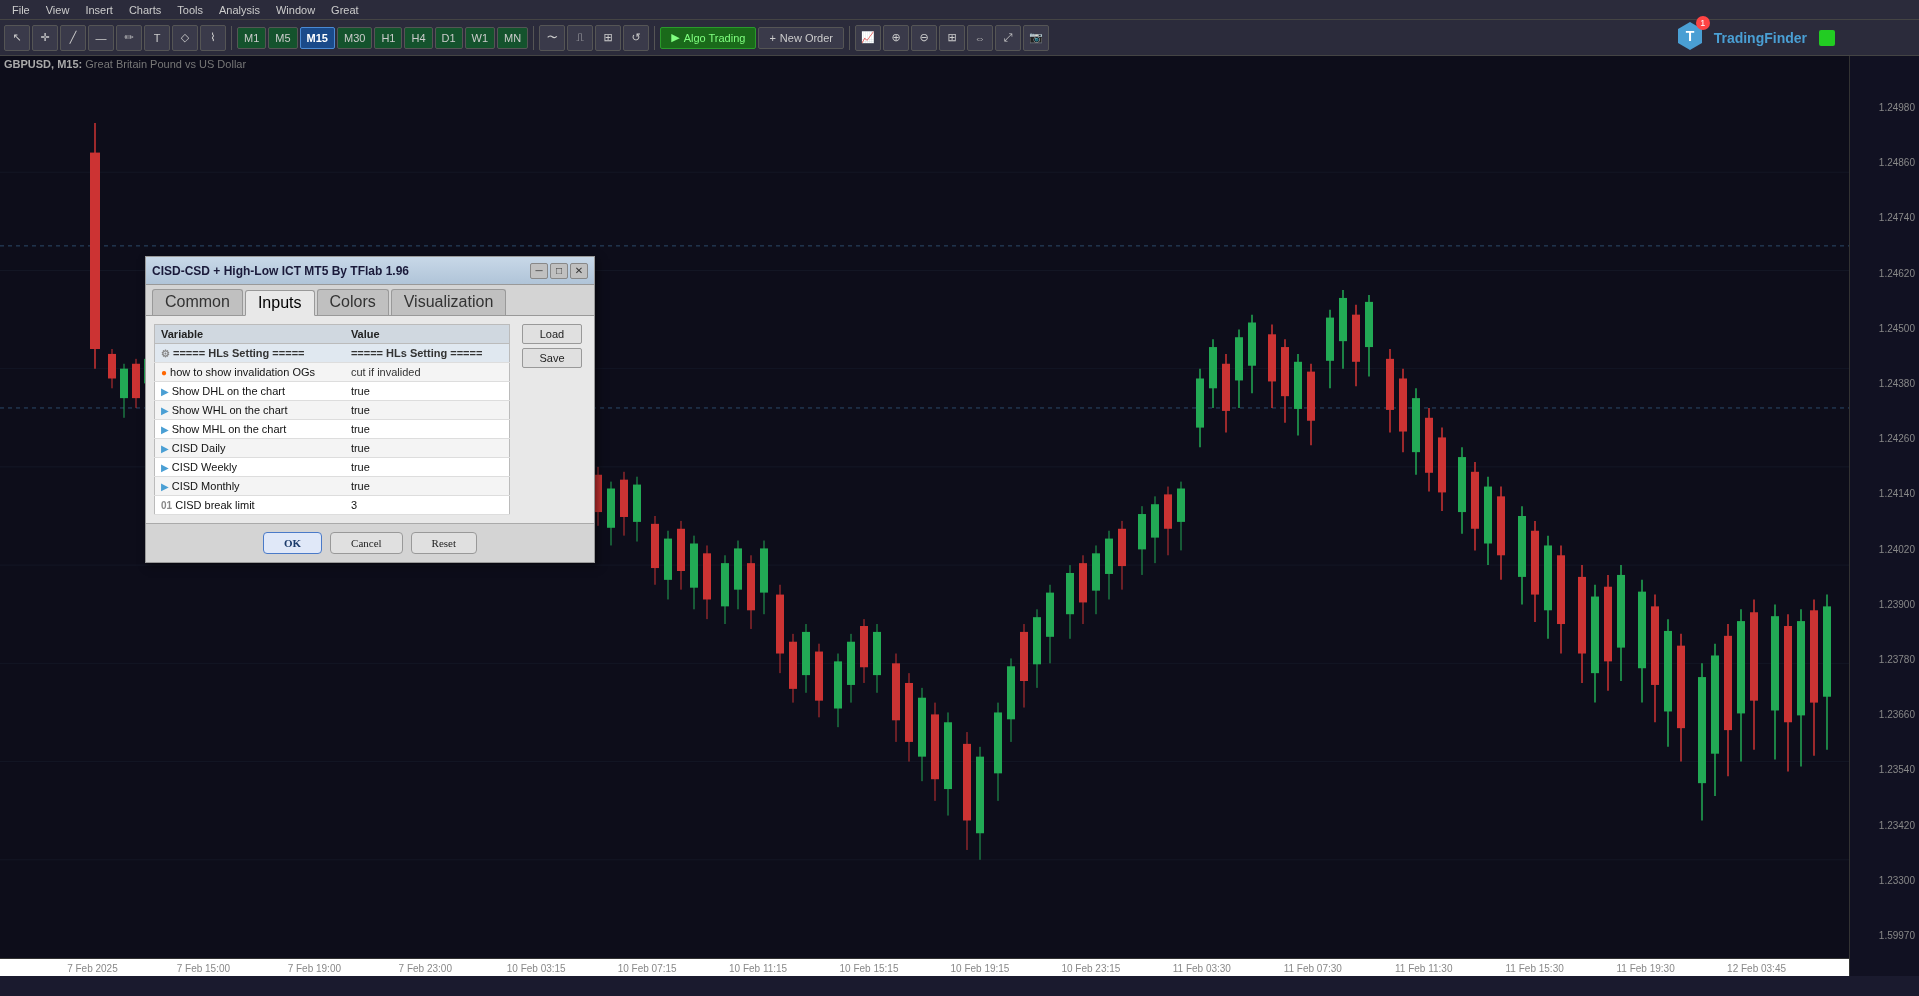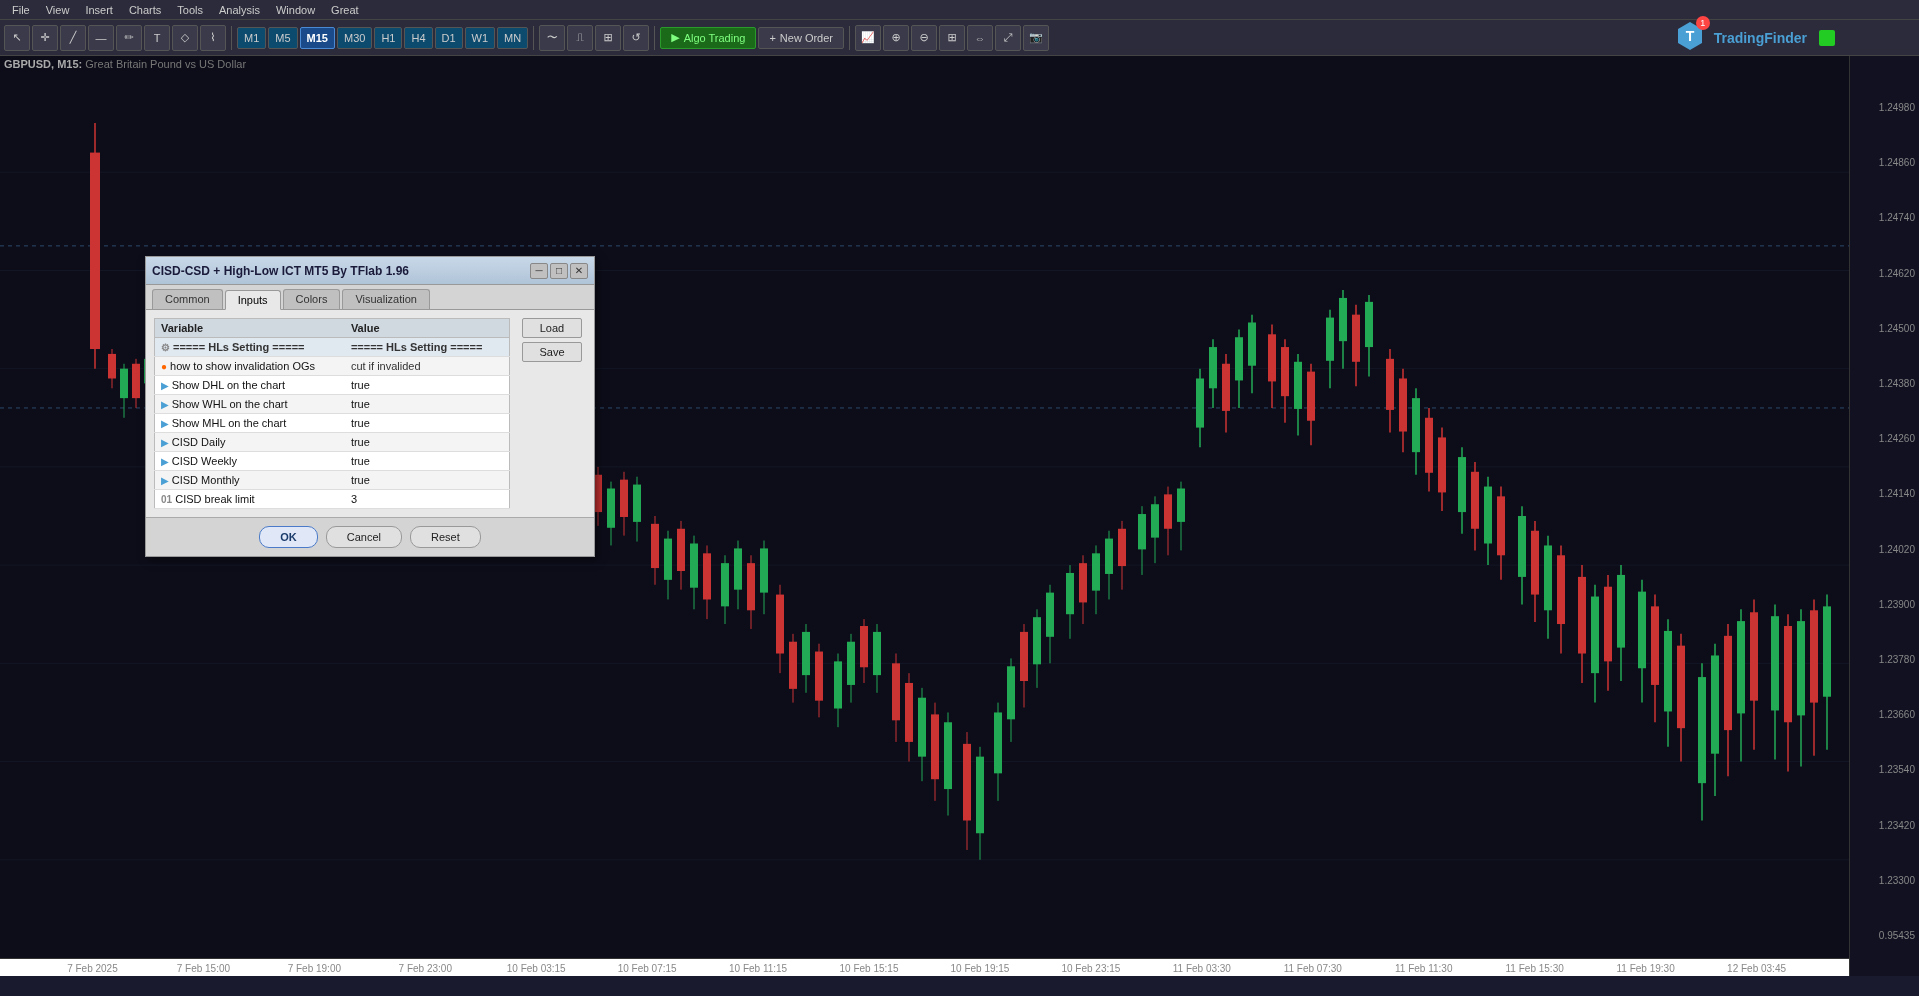--- a/index.html
+++ b/index.html
@@ -49,21 +49,21 @@
       display: flex;
       align-items: center;
       justify-content: center;
       font-size: 11px;
       color: #ccc;
     }
     .toolbar-separator { width: 1px; height: 24px; background: #555; margin: 0 3px; }
     .timeframe-btn {
       padding: 2px 6px;
       height: 22px;
-      background: #0c4a6e;
+      background: #14532d;
       border: 1px solid #555;
       border-radius: 2px;
       cursor: pointer;
       font-size: 11px;
       color: #ccc;
     }
     .timeframe-btn.active { background: #1a4a8a; border-color: #4a8ad4; color: #fff; font-weight: bold; }
     .algo-btn {
       padding: 2px 10px;
       height: 22px;
@@ -224,21 +224,21 @@
       border-bottom: 1px solid #999;
       padding: 4px 6px 0;
       gap: 2px;
     }
     .dialog-tab {
       padding: 3px 12px;
       background: #c0c0c0;
       border: 1px solid #999;
       border-bottom: none;
       cursor: pointer;
-      font-size: 11px;
+      font-size: 16px;
       color: #333;
       border-radius: 3px 3px 0 0;
     }
     .dialog-tab.active {
       background: #e8e8e8;
       color: #000;
       border-bottom: 1px solid #e8e8e8;
       position: relative;
       top: 1px;
     }
@@ -299,23 +299,24 @@
     .dialog-footer {
       padding: 8px;
       background: #d4d4d4;
       border-top: 1px solid #aaa;
       display: flex;
       justify-content: center;
       gap: 8px;
     }
     .footer-btn {
       padding: 4px 20px;
-      border-radius: 10px;
+      border-radius: 4px;
       cursor: pointer;
       font-size: 11px;
+      font-family: Liberation Serif, serif;
     }
     .btn-ok {
       background: #e0e8f8;
       border: 1px solid #4a7ac8;
       color: #1a3a6a;
       font-weight: bold;
     }
     .btn-cancel {
       background: #e0e0e0;
       border: 1px solid #999;
@@ -750,21 +751,21 @@
     <div class="price-tick" style="top: 35%;">1.24380</div>
     <div class="price-tick" style="top: 41%;">1.24260</div>
     <div class="price-tick" style="top: 47%;">1.24140</div>
     <div class="price-tick" style="top: 53%;">1.24020</div>
     <div class="price-tick" style="top: 59%;">1.23900</div>
     <div class="price-tick" style="top: 65%;">1.23780</div>
     <div class="price-tick" style="top: 71%;">1.23660</div>
     <div class="price-tick" style="top: 77%;">1.23540</div>
     <div class="price-tick" style="top: 83%;">1.23420</div>
     <div class="price-tick" style="top: 89%;">1.23300</div>
-    <div class="price-tick" style="top: 95%;">0.95435</div>
+    <div class="price-tick" style="top: 95%;">1.59970</div>
   </div>
 
   <div class="time-axis">
     <div class="time-tick" style="left: 5%;">7 Feb 2025</div>
     <div class="time-tick" style="left: 11%;">7 Feb 15:00</div>
     <div class="time-tick" style="left: 17%;">7 Feb 19:00</div>
     <div class="time-tick" style="left: 23%;">7 Feb 23:00</div>
     <div class="time-tick" style="left: 29%;">10 Feb 03:15</div>
     <div class="time-tick" style="left: 35%;">10 Feb 07:15</div>
     <div class="time-tick" style="left: 41%;">10 Feb 11:15</div>

